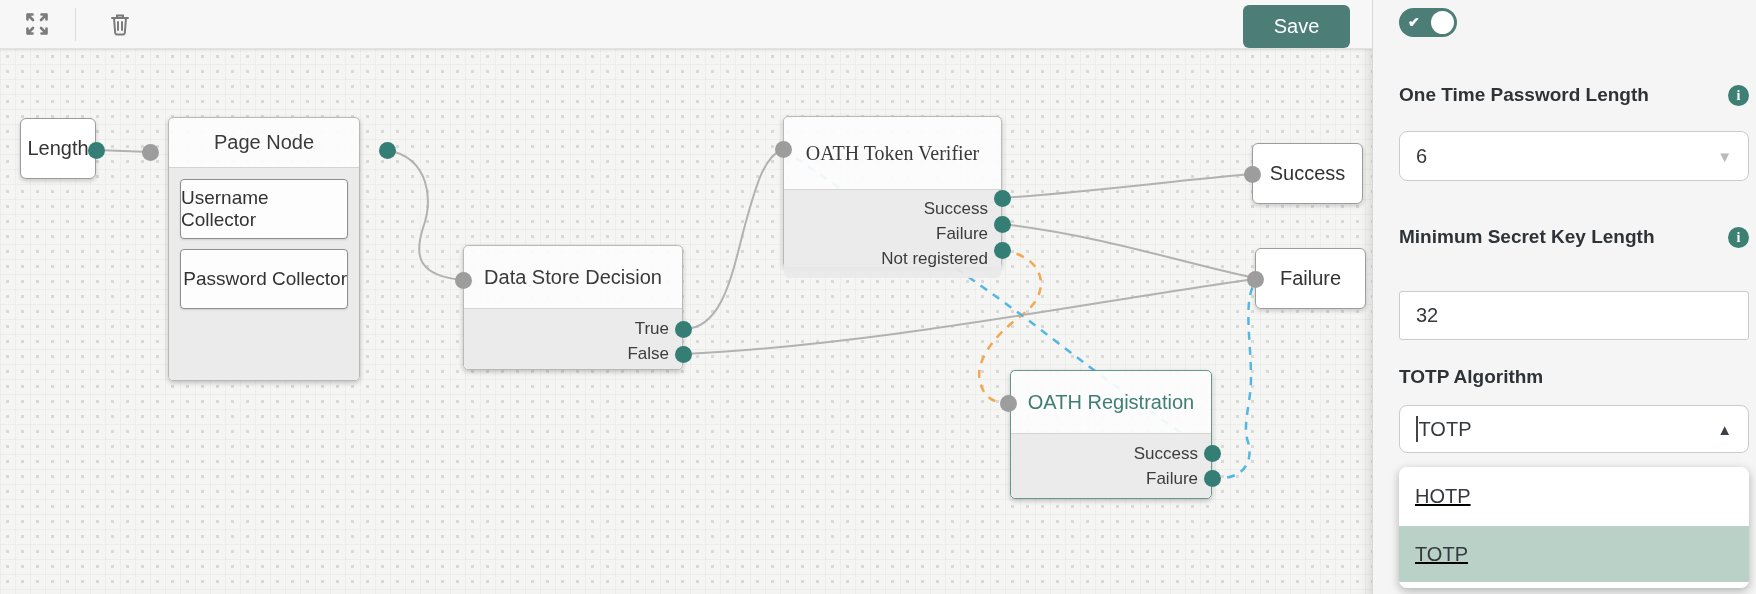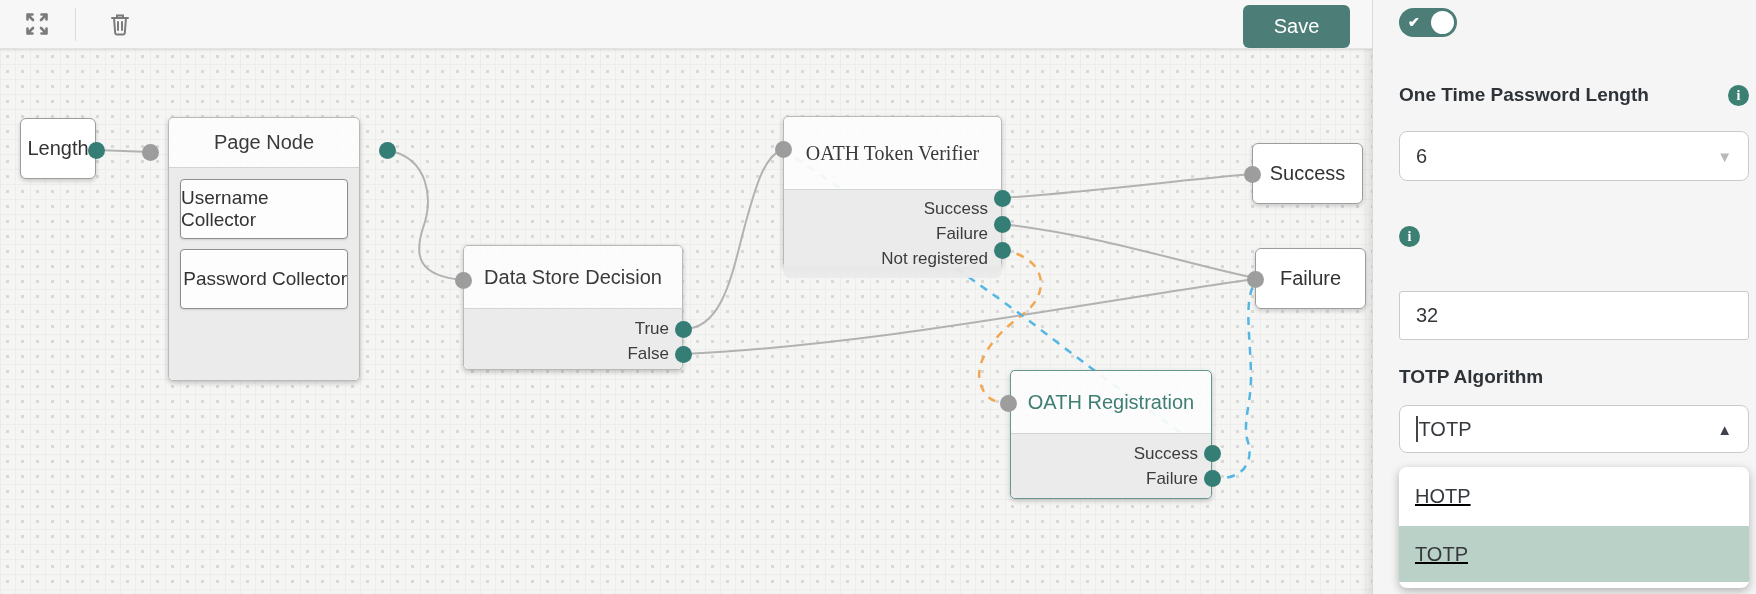--- a/index.html
+++ b/index.html
@@ -199,20 +199,21 @@
     <div class="field-label-row" style="top:84px;">
       <span class="field-label">One Time Password Length</span>
       <span class="info-icon">i</span>
     </div>
     <div class="box" style="top:131px;height:50px;border-radius:8px;">
       <span>6</span>
       <span class="caret-down">▼</span>
     </div>
 
     <div class="field-label-row" style="top:226px;">
+      <span class="field-label">Minimum Secret Key Length</span>
       <span class="info-icon">i</span>
     </div>
     <div class="box" style="top:268px;height:49px;border-radius:3px;margin-top:23px;">
       <span>32</span>
     </div>
 
     <div class="field-label-row" style="top:366px;">
       <span class="field-label">TOTP Algorithm</span>
     </div>
     <div class="box" style="top:405px;height:48px;border-radius:8px;">

